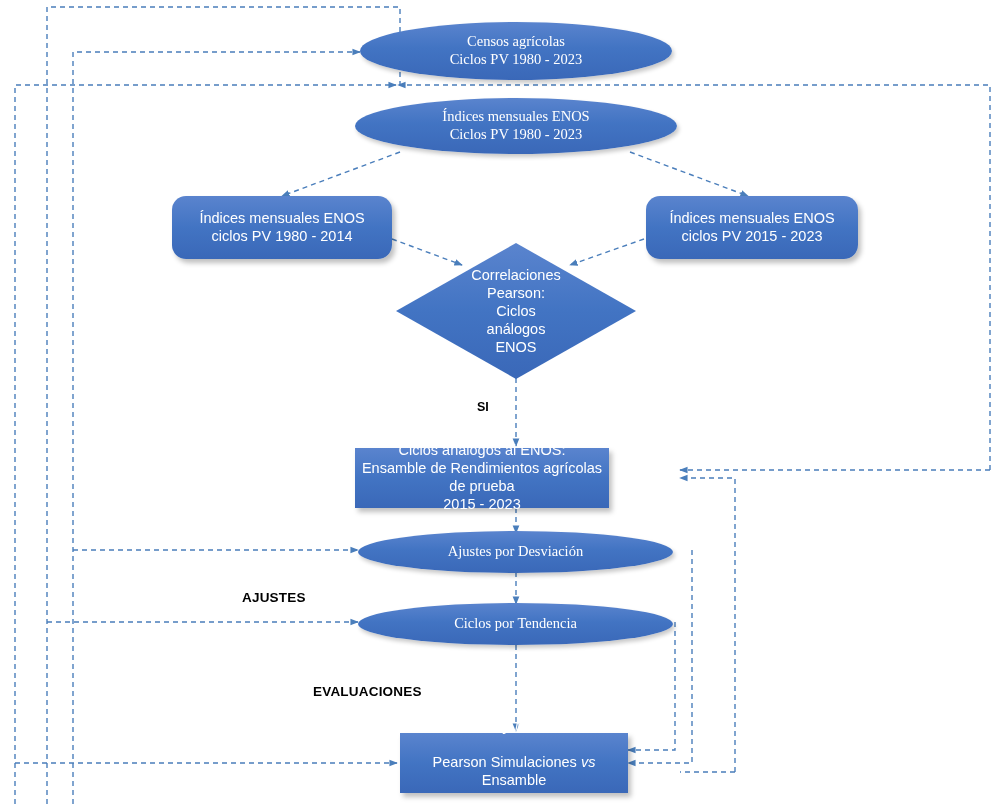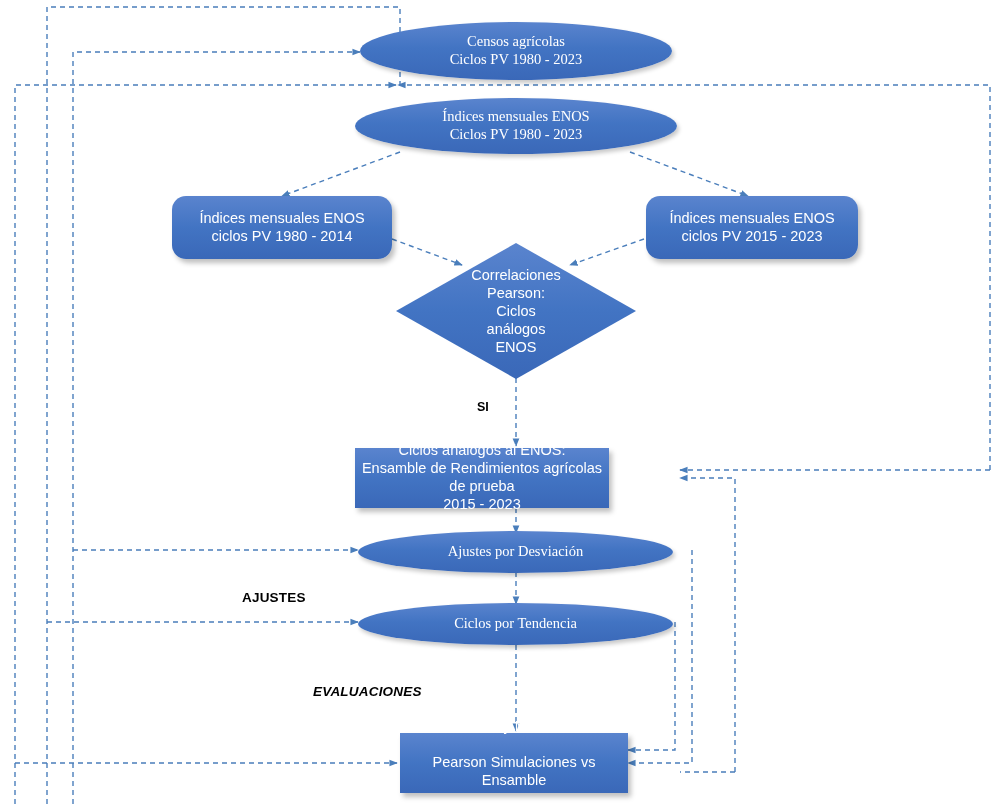--- a/index.html
+++ b/index.html
@@ -94,21 +94,21 @@
     z-index: 3;
     white-space: nowrap;
   }
   .yes-label {
     position: absolute;
     color: #000000;
     font-weight: bold;
     font-size: 12.5px;
     z-index: 3;
   }
-  .it { }
+  .it { font-style: italic; }
 </style>
 </head>
 <body>
 
 <div id="canvas">
 
   <svg id="edges" viewBox="0 0 1005 804" xmlns="http://www.w3.org/2000/svg">
     <defs>
       <marker id="arrow" viewBox="0 0 10 10" refX="9" refY="5" markerWidth="6" markerHeight="6" orient="auto-start-reverse">
         <path d="M 0 1 L 10 5 L 0 9 z" fill="#4A7EBB"></path>
@@ -198,21 +198,21 @@
   <div class="node ellipse" style="left:358px; top:531px; width:315px; height:42px;">
     <span class="lbl">Ajustes por Desviación</span>
   </div>
 
   <span class="side-label" style="left:242px; top:578px;margin-top:12px;">AJUSTES</span>
 
   <div class="node ellipse" style="left:358px; top:603px; width:315px; height:42px;">
     <span class="lbl">Ciclos por Tendencia</span>
   </div>
 
-  <span class="side-label" style="left:313px; top:684px;font-style:italic;">EVALUACIONES</span>
+  <span class="side-label" style="left:313px; top:684px;">EVALUACIONES</span>
 
   <div class="node rect" style="left:400px; top:733px; width:228px; height:60px;">
     <span class="lbl">
       <span class="it">MAE y MAPE</span><span>:</span><br>
       <span>Pearson Simulaciones </span><span class="it">vs</span><span> Ensamble</span><br>
       <span>2016-2023</span>
     </span>
   </div>
 
 </div>

